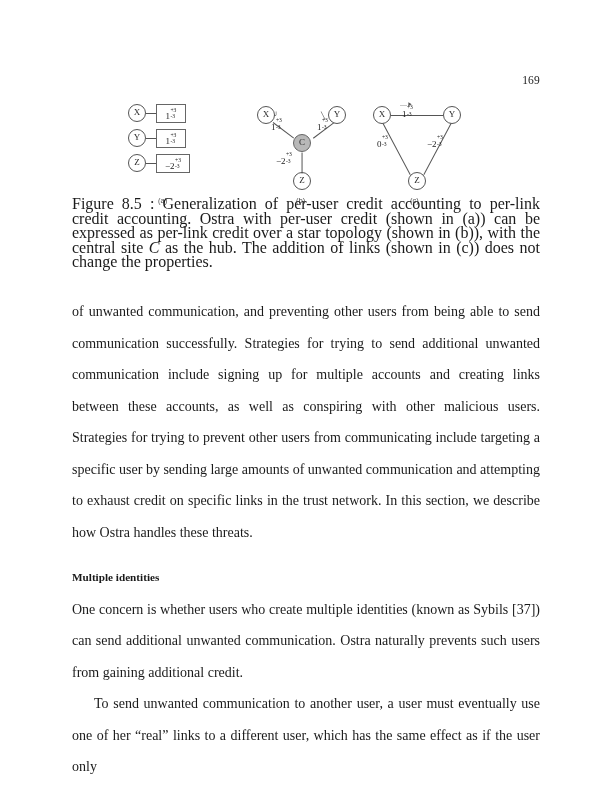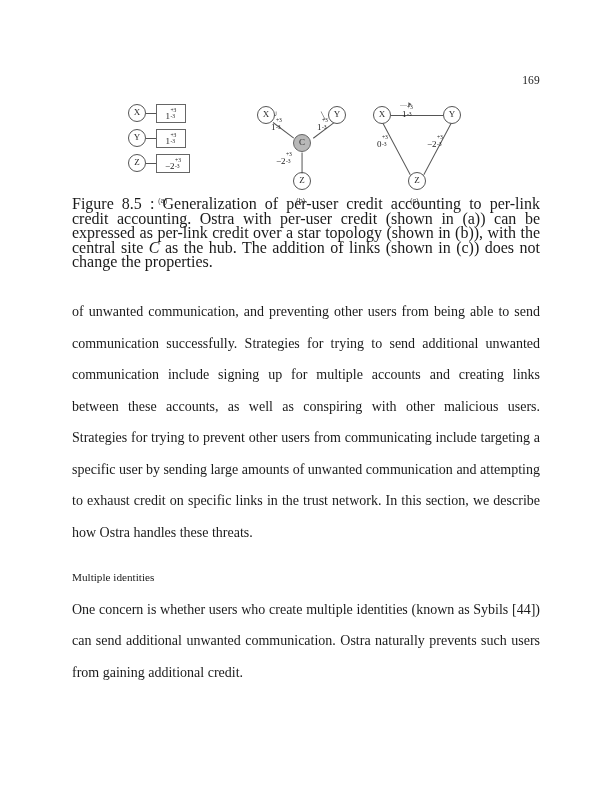--- a/index.html
+++ b/index.html
@@ -162,21 +162,21 @@
     line-height: 31.5px;
     text-align: justify;
     text-justify: inter-word;
   }
   .body p.indent {
     text-indent: 22px;
   }
   .spacer-sm { height: 14px; }
   .section-heading {
     font-size: 11.2px;
-    font-weight: normal;
+    font-weight: bold;
     line-height: 31.5px;
     margin: 0;
   }
 </style>
 </head>
 <body>
 
 <div class="page">
 
   <div class="page-number">169</div>
@@ -269,16 +269,17 @@
     </div>
 
   </div>
 
   <div class="figure-caption"><span>Figure 8.5 : </span><span>Generalization of per-user credit accounting to per-link credit accounting. Ostra with per-user credit (shown in (a)) can be expressed as per-link credit over a star topology (shown in (b)), with the central site </span><span class="mathit">C</span><span> as the hub. The addition of links (shown in (c)) does not change the properties.</span></div>
 
   <div class="body">
     <p>of unwanted communication, and preventing other users from being able to send communication successfully. Strategies for trying to send additional unwanted communication include signing up for multiple accounts and creating links between these accounts, as well as conspiring with other malicious users. Strategies for trying to prevent other users from communicating include targeting a specific user by sending large amounts of unwanted communication and attempting to exhaust credit on specific links in the trust network. In this section, we describe how Ostra handles these threats.</p>
     <div class="spacer-sm"></div>
     <h2 class="section-heading">Multiple identities</h2>
-    <p>One concern is whether users who create multiple identities (known as Sybils [44]) can send additional unwanted communication. Ostra naturally prevents such users from gaining additional credit.</p>
+    <p>One concern is whether users who create multiple identities (known as Sybils [37]) can send additional unwanted communication. Ostra naturally prevents such users from gaining additional credit.</p>
+    <p class="indent">To send unwanted communication to another user, a user must eventually use one of her “real” links to a different user, which has the same effect as if the user only</p>
   </div>
 
 </div>
 
 </body></html>

